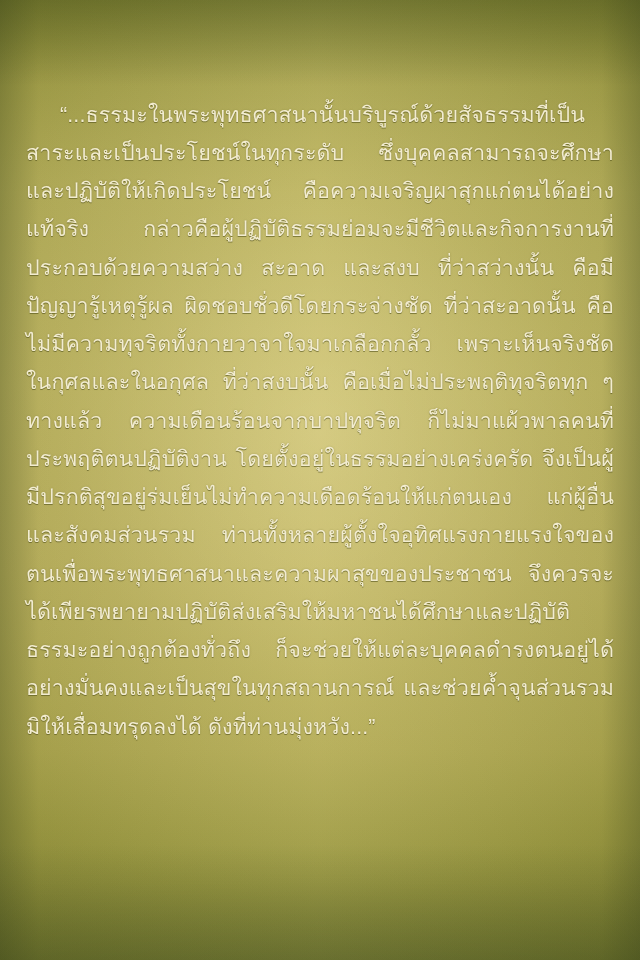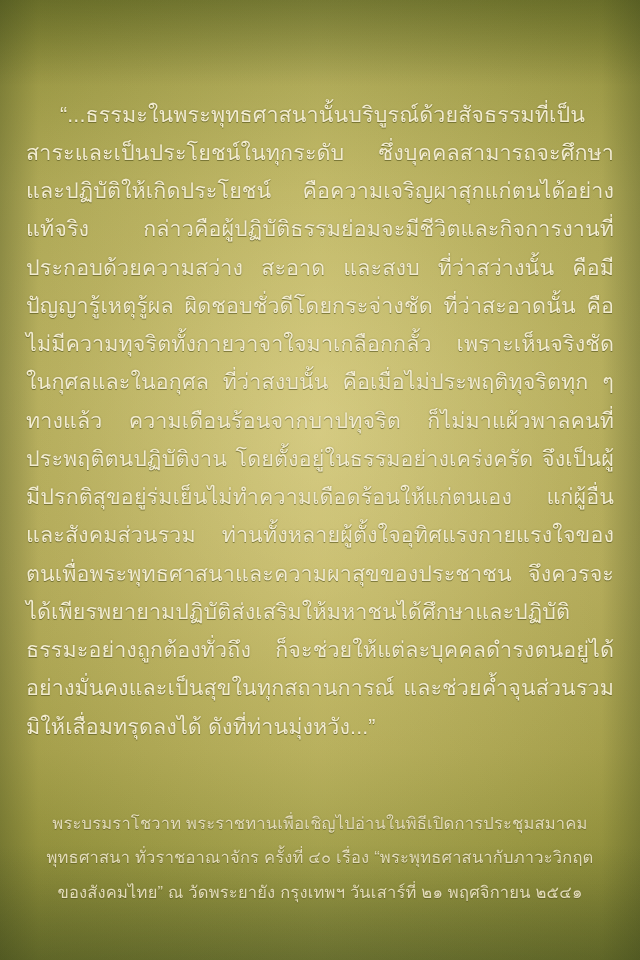--- a/index.html
+++ b/index.html
@@ -107,17 +107,14 @@
 </style>
 </head>
 <body>
 
 <div id="plaque">
 
   <div class="content">
     <p id="quote-body">“...ธรรมะในพระพุทธศาสนานั้นบริบูรณ์ด้วยสัจธรรมที่เป็นสาระและเป็นประโยชน์ในทุกระดับ ซึ่งบุคคลสามารถจะศึกษาและปฏิบัติให้เกิดประโยชน์ คือความเจริญผาสุกแก่ตนได้อย่างแท้จริง กล่าวคือผู้ปฏิบัติธรรมย่อมจะมีชีวิตและกิจการงานที่ประกอบด้วยความสว่าง สะอาด และสงบ ที่ว่าสว่างนั้น คือมีปัญญารู้เหตุรู้ผล ผิดชอบชั่วดีโดยกระจ่างชัด ที่ว่าสะอาดนั้น คือไม่มีความทุจริตทั้งกายวาจาใจมาเกลือกกลั้ว เพราะเห็นจริงชัดในกุศลและในอกุศล ที่ว่าสงบนั้น คือเมื่อไม่ประพฤติทุจริตทุก ๆ ทางแล้ว ความเดือนร้อนจากบาปทุจริต ก็ไม่มาแผ้วพาลคนที่ประพฤติตนปฏิบัติงาน โดยตั้งอยู่ในธรรมอย่างเคร่งครัด จึงเป็นผู้มีปรกติสุขอยู่ร่มเย็นไม่ทำความเดือดร้อนให้แก่ตนเอง แก่ผู้อื่น และสังคมส่วนรวม ท่านทั้งหลายผู้ตั้งใจอุทิศแรงกายแรงใจของตนเพื่อพระพุทธศาสนาและความผาสุขของประชาชน จึงควรจะได้เพียรพยายามปฏิบัติส่งเสริมให้มหาชนได้ศึกษาและปฏิบัติธรรมะอย่างถูกต้องทั่วถึง ก็จะช่วยให้แต่ละบุคคลดำรงตนอยู่ได้อย่างมั่นคงและเป็นสุขในทุกสถานการณ์ และช่วยค้ำจุนส่วนรวมมิให้เสื่อมทรุดลงได้ ดังที่ท่านมุ่งหวัง...”</p>
   </div>
 
-  <div id="caption-block">
-    <p id="caption-body">พระบรมราโชวาท พระราชทานเพื่อเชิญไปอ่านในพิธีเปิดการประชุมสมาคมพุทธศาสนา ทั่วราชอาณาจักร ครั้งที่ ๔๐ เรื่อง “พระพุทธศาสนากับภาวะวิกฤตของสังคมไทย” ณ วัดพระยายัง กรุงเทพฯ วันเสาร์ที่ ๒๑ พฤศจิกายน ๒๕๔๑</p>
-  </div>
 
 </div>
 
 </body></html>

